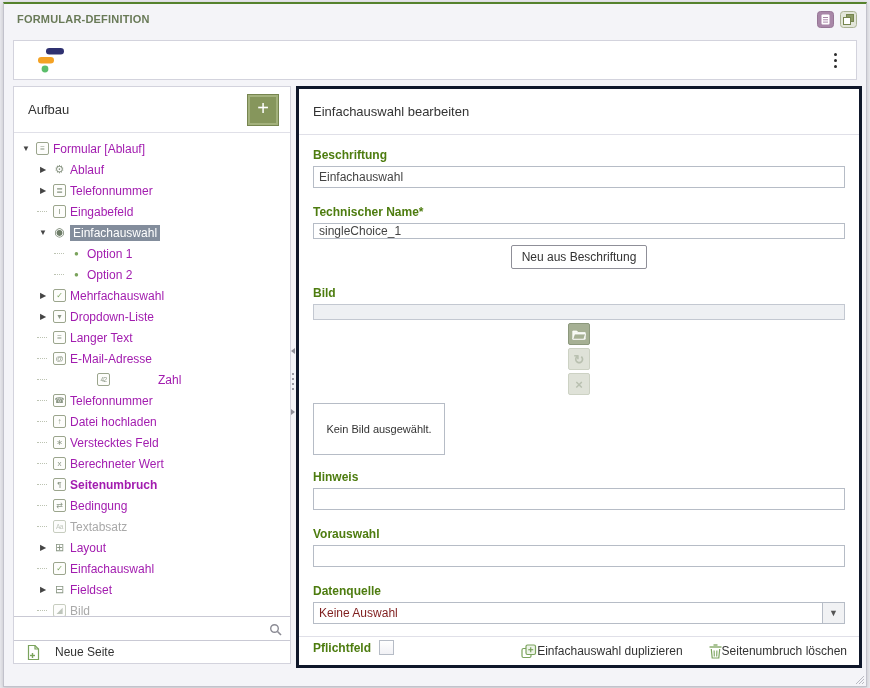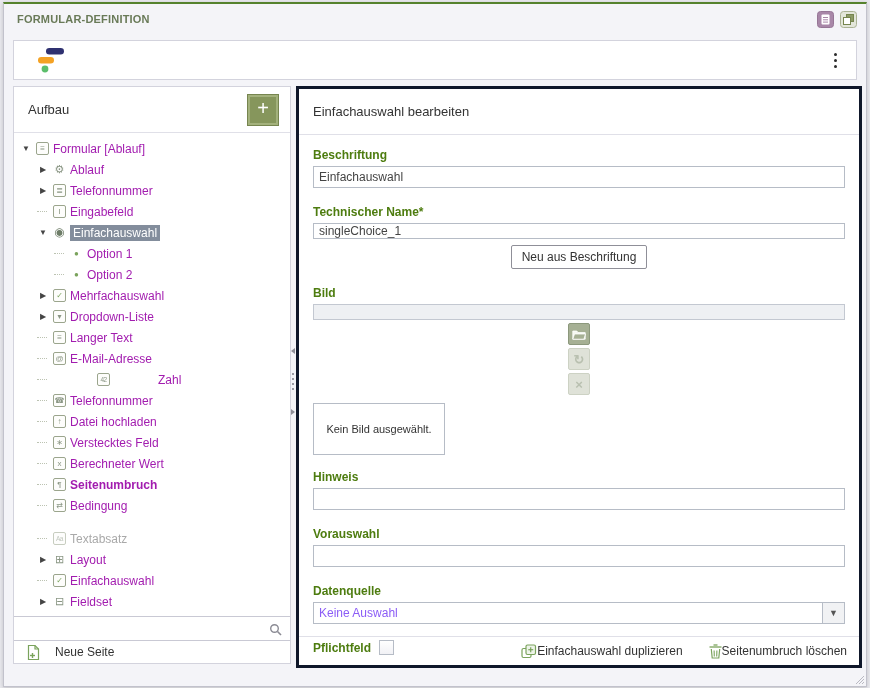--- a/index.html
+++ b/index.html
@@ -76,21 +76,21 @@
   .btn{height:24px;background:#fff;border:1px solid #8f8f98;border-radius:2px;font-size:12px;
     font-family:inherit;color:#333;padding:0 10px;cursor:pointer;white-space:nowrap;}
   .imgbtn{width:22px;height:22px;box-sizing:border-box;display:flex;align-items:center;
     justify-content:center;border-radius:2px;}
   .imgbtn.on{background:#a6b094;border:1px solid #8c987c;cursor:pointer;}
   .imgbtn.off{background:#dfe2d8;border:1px solid #cdd2c4;color:#b9c0b0;font-size:13px;font-weight:bold;}
   .tinput.disabled{background:#eef0f3;border-color:#c3c8d1;}
   .nobild{margin-top:8px;width:130px;height:50px;border:1px solid #b6bcc6;display:flex;
     align-items:center;justify-content:center;font-size:11px;color:#333;}
   .selectbox{height:22px;border:1px solid #b6bcc6;display:flex;box-sizing:border-box;background:#fff;cursor:pointer;}
-  .selectbox .val{flex:1;font-size:12px;color:#8b5cf6;line-height:20px;padding-left:5px;}
+  .selectbox .val{flex:1;font-size:12px;color:#7f1d1d;line-height:20px;padding-left:5px;}
   .selectbox .arrow{width:21px;border-left:1px solid #b6bcc6;background:#f1f2f4;color:#555;
     font-size:9px;line-height:20px;text-align:center;}
   .pfrow{display:flex;align-items:center;gap:8px;margin-top:16px;}
   .checkbox{width:15px;height:15px;border:1px solid #b6bcc6;background:linear-gradient(#ffffff,#f1f1f5);
     box-sizing:border-box;cursor:pointer;}
   .right-footer{position:absolute;left:0;bottom:0;width:100%;height:29px;border-top:1px solid #e0e0e8;
     display:flex;align-items:center;justify-content:flex-end;gap:26px;padding-right:12px;box-sizing:border-box;}
   .foot-btn{display:flex;align-items:center;gap:0;cursor:pointer;}
   .foot-btn .lbl{font-size:12px;color:#333;}
   .resize-handle{position:absolute;right:1px;bottom:1px;cursor:nwse-resize;}
@@ -226,21 +226,21 @@
         <div class="trow bold" style="padding-left: 23px;">
     <span class="texp dot"></span>
     <span class="tic">¶</span>
     <span class="tlabel">Seitenumbruch</span>
   </div>
         <div class="trow" style="padding-left: 23px;">
     <span class="texp dot"></span>
     <span class="tic">⇄</span>
     <span class="tlabel">Bedingung</span>
   </div>
-        <div class="trow dis" style="padding-left: 23px; margin-top: 12px;">
+        <div class="trow dis" style="padding-left: 23px;">
     <span class="texp dot"></span>
     <span class="tic tiny">Aa</span>
     <span class="tlabel">Textabsatz</span>
   </div>
         <div class="trow" style="padding-left: 23px;">
     <span class="texp">▶</span>
     <span class="tic nobox gear">⊞</span>
     <span class="tlabel">Layout</span>
   </div>
         <div class="trow" style="padding-left: 23px;">

